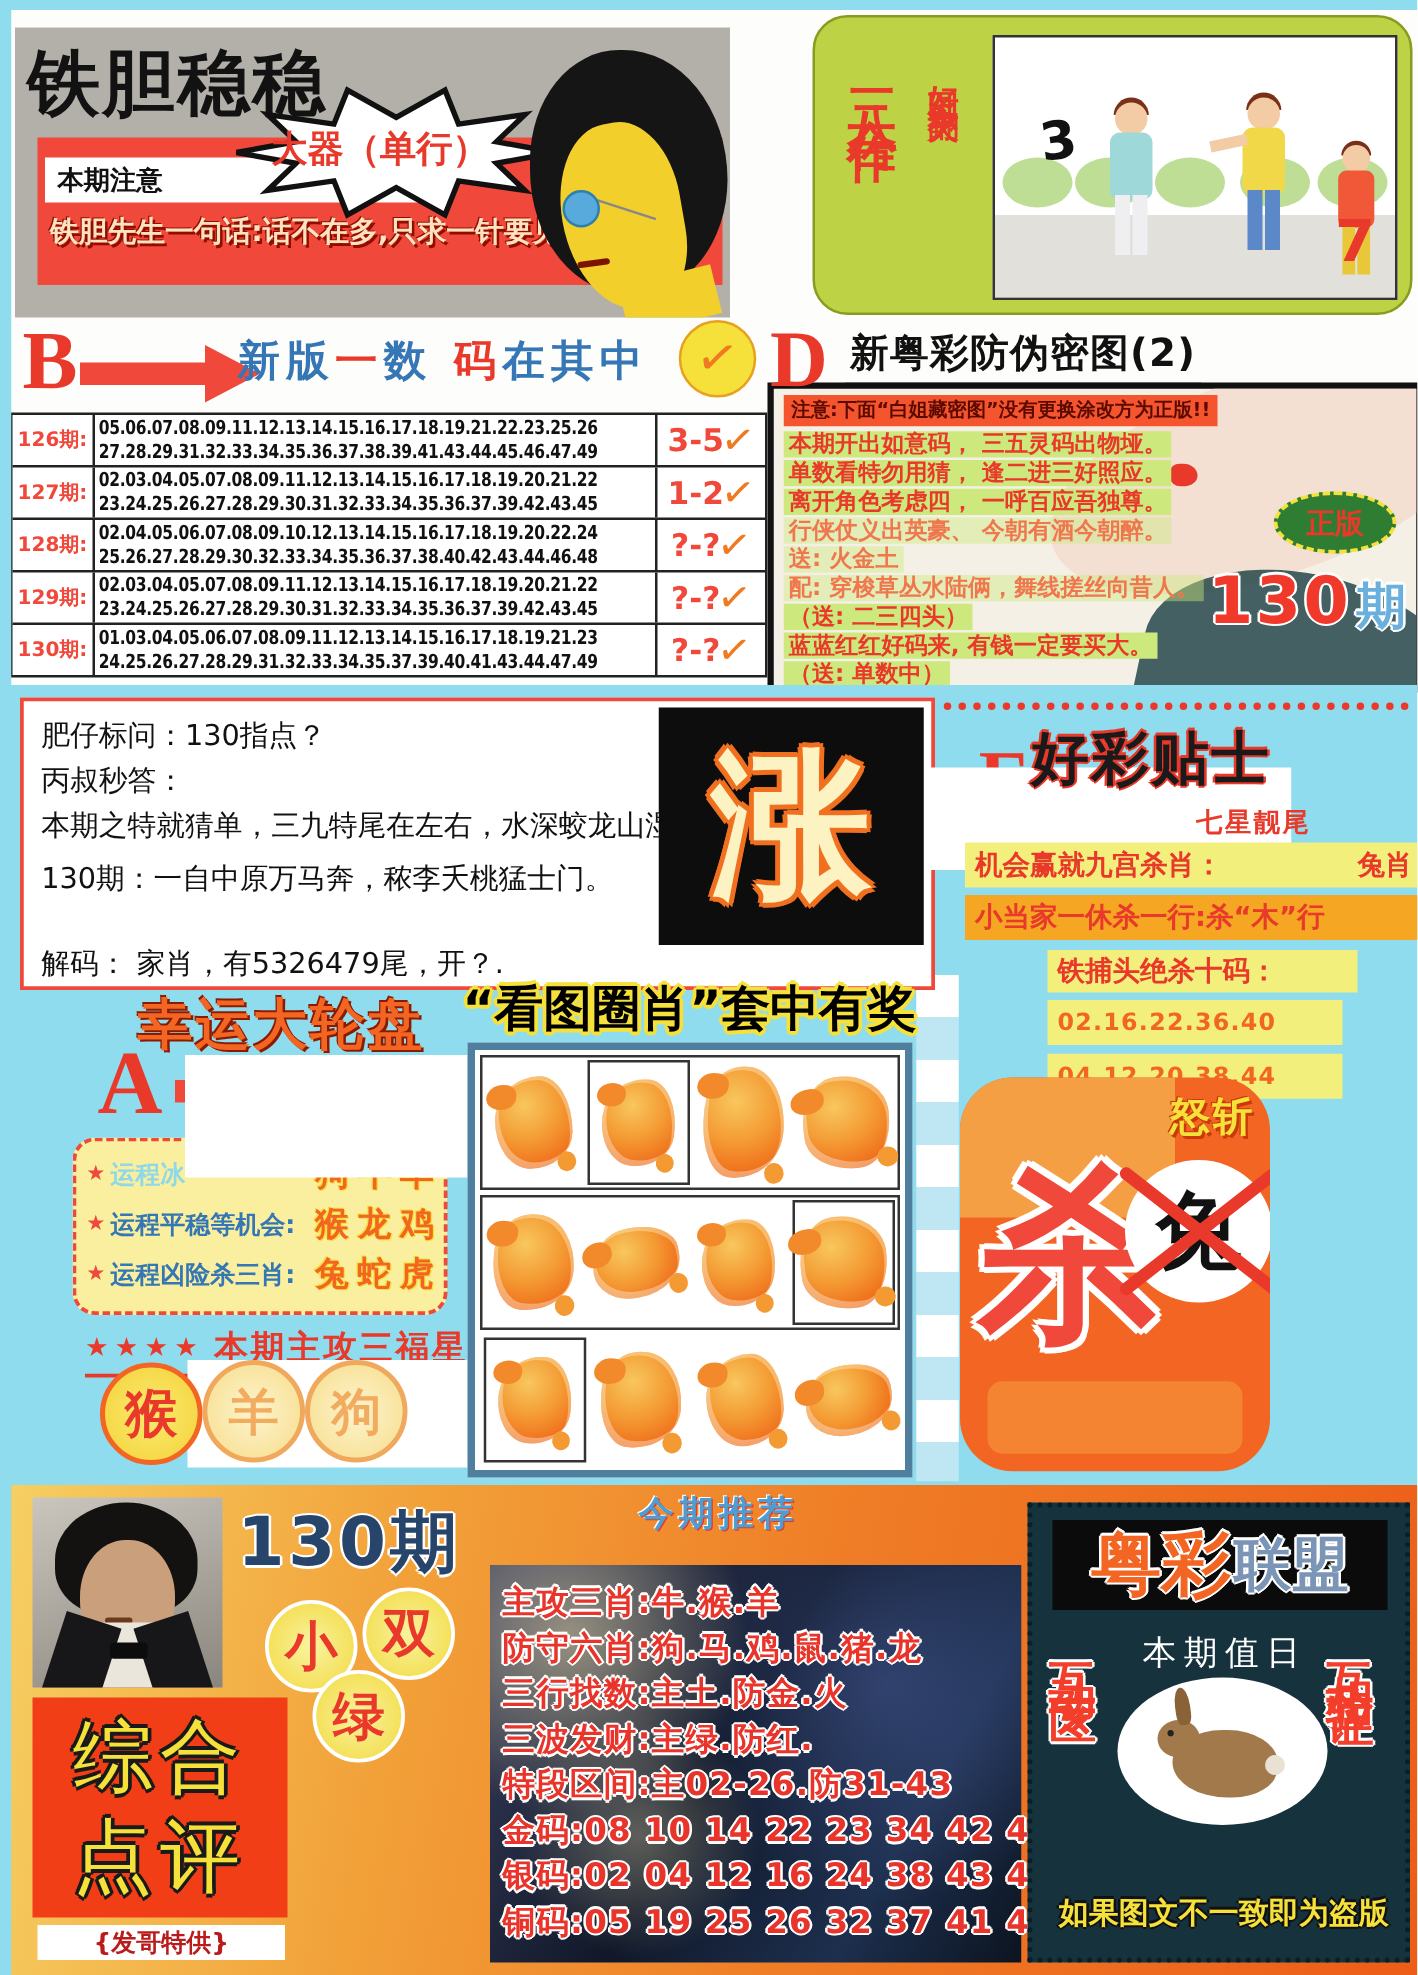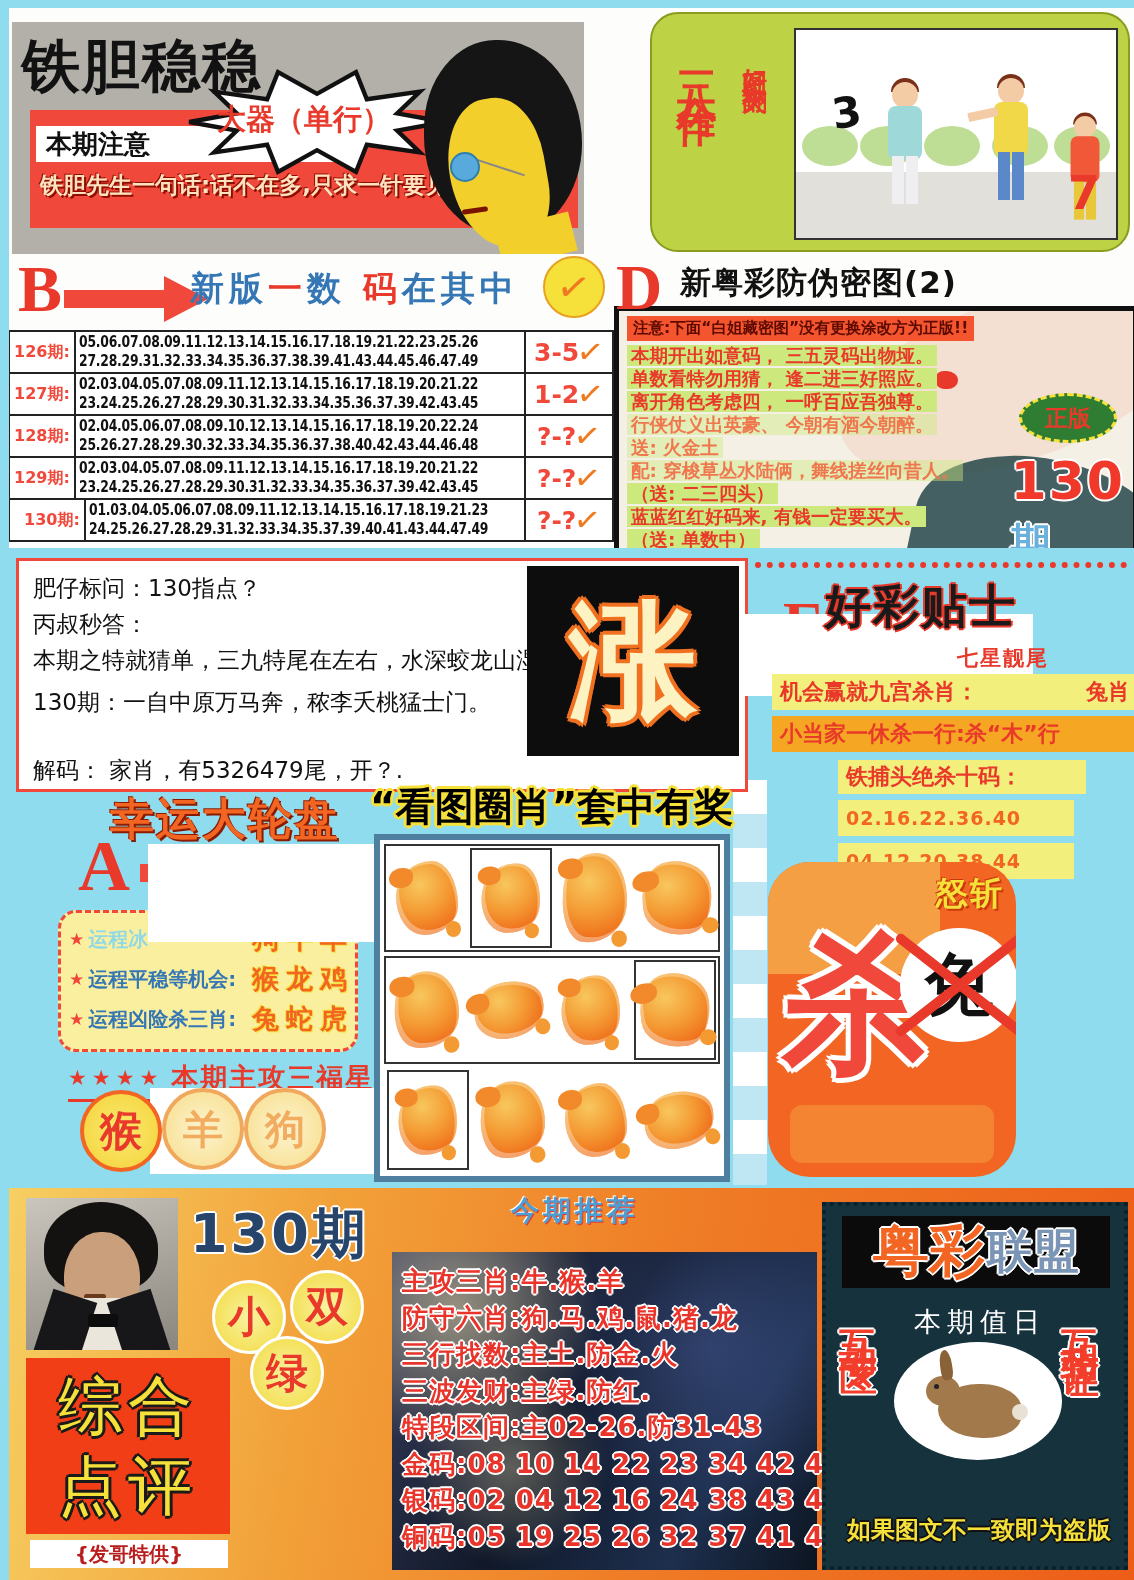--- a/index.html
+++ b/index.html
@@ -12,21 +12,21 @@
   .oyel{text-shadow:3px 0 0 #f5e13a,-3px 0 0 #f5e13a,0 3px 0 #f5e13a,0 -3px 0 #f5e13a,2px 2px 0 #f5e13a,-2px -2px 0 #f5e13a,2px -2px 0 #f5e13a,-2px 2px 0 #f5e13a;}
   .serif{font-family:"Liberation Serif","DejaVu Serif",serif;}
   
   .edge-top{left:0;top:0;width:1134px;height:8px;background:#8edcee;z-index:50;}
   .edge-left{left:0;top:0;width:9px;height:1580px;background:#8edcee;z-index:50;}
   
   .tl-box{left:12px;top:22px;width:572px;height:232px;background:#b3b0a9;overflow:hidden;}
   .tl-title{left:10px;top:6px;font-size:58px;font-weight:bold;color:#121212;letter-spacing:2px;z-index:3;}
   .tl-redband{left:18px;top:88px;width:548px;height:118px;background:#f0483a;z-index:1;}
   .tl-white{left:24px;top:104px;width:310px;height:36px;background:#fff;z-index:2;display:flex;align-items:center;padding-left:10px;}
-  .tl-note{font-size:26px;font-weight:bold;color:#111;}
+  .tl-note{font-size:21px;font-weight:bold;color:#111;}
   .tl-slogan{left:28px;top:148px;z-index:2;font-size:23px;font-weight:bold;color:#ffe3c0;text-shadow:2px 2px 0 #8f0e00,-1px -1px 0 #8f0e00;}
   .tl-burst{left:175px;top:40px;width:260px;height:120px;z-index:4;}
   .tl-burst-text{left:205px;top:78px;z-index:5;font-size:29px;font-weight:bold;color:#e8392a;}
   .face{left:398px;top:18px;width:176px;height:214px;z-index:6;}
   .face-hair{left:14px;top:0;width:158px;height:196px;background:#151515;border-radius:46% 54% 48% 52%;}
   .face-skin{left:40px;top:58px;width:96px;height:150px;background:#f2cf2b;border-radius:52% 48% 42% 58%;transform:rotate(-10deg);}
   .face-neck{left:88px;top:180px;width:76px;height:40px;background:#f2cf2b;transform:rotate(-14deg);}
   .face-ear{left:40px;top:112px;width:26px;height:26px;background:#58aadc;border-radius:50%;border:2px solid #2d7fae;}
   .face-mouth{left:52px;top:168px;width:26px;height:5px;background:#7a1400;border-radius:3px;transform:rotate(-8deg);}
   .face-mic{left:62px;top:126px;width:54px;height:2px;background:#888;transform:rotate(18deg);}
@@ -48,39 +48,39 @@
   
   .b-letter{left:18px;top:256px;font-size:66px;font-weight:bold;color:#e8392a;line-height:1;}
   .b-arrow-shaft{left:64px;top:290px;width:100px;height:18px;background:#f0483a;}
   .b-arrow-head{left:164px;top:276px;width:0;height:0;border-left:44px solid #f0483a;border-top:23px solid transparent;border-bottom:23px solid transparent;}
   .b-title{left:190px;top:266px;font-size:34px;font-weight:bold;letter-spacing:5px;}
   .c-blue{color:#3576b5;} .c-red{color:#e8392a;}
   .b-circle{left:543px;top:256px;width:58px;height:58px;background:#f5e13a;border:2px solid #e8a020;border-radius:50%;display:flex;align-items:center;justify-content:center;}
   .b-circle span{color:#f07a20;font-size:40px;font-weight:bold;transform:rotate(10deg);}
   .b-table{left:8px;top:330px;width:602px;border:2px solid #222;background:#fff;}
   .brow{display:flex;border-bottom:2px solid #222;height:40px;}
-  .brow:last-child{border-bottom:none;padding-left:10px;}
+  .brow:last-child{border-bottom:none;}
   .bper{width:64px;color:#f0483a;font-weight:bold;font-size:16px;display:flex;align-items:center;justify-content:center;border-right:2px solid #222;}
   .bnums{flex:1;padding:1px 3px;font-weight:bold;font-size:15.5px;line-height:19px;color:#111;overflow:hidden;}
   .bline{transform:scaleX(.8);transform-origin:0 50%;white-space:nowrap;letter-spacing:-.3px;}
   .bres{width:86px;border-left:2px solid #222;color:#f0483a;font-size:25px;font-weight:bold;display:flex;align-items:center;justify-content:center;}
   .bres .chk{color:#f07a20;font-size:32px;margin-left:-2px;transform:rotate(8deg);}
   
   .d-letter{left:616px;top:256px;font-size:64px;font-weight:bold;color:#e8392a;line-height:1;z-index:2;}
   .d-title{left:676px;top:262px;font-size:31px;font-weight:bold;color:#111;letter-spacing:1px;border-bottom:6px solid #111;padding:0 4px 2px 4px;}
   .d-box{left:614px;top:306px;width:514px;height:238px;border:5px solid #111;background:#f4f0e6;overflow:hidden;}
   .d-skin{right:-60px;top:-10px;width:360px;height:160px;background:#f3e0d2;border-radius:50%;transform:rotate(-18deg);}
   .d-hair{right:-40px;bottom:-60px;width:260px;height:150px;background:#24464a;border-radius:50% 50% 20% 20%;transform:rotate(12deg);opacity:.85;}
   .d-flower{right:175px;top:60px;width:22px;height:18px;background:#e8392a;border-radius:40% 60% 55% 45%;}
   .d-notice{left:8px;top:5px;background:#f4552e;color:#5c0a00;font-size:15.5px;font-weight:bold;padding:2px 6px;white-space:nowrap;}
   .d-poem{left:8px;top:34px;display:flex;flex-direction:column;gap:2px;}
   .d-line{background:#cde97e;color:#e8392a;font-size:18.5px;font-weight:bold;padding:0 4px;width:fit-content;line-height:21px;white-space:nowrap;}
   .d-line.faded{background:rgba(205,233,126,.45);color:#f0764e;}
   .d-badge{right:16px;top:82px;width:92px;height:44px;background:#2e7d32;border:3px dashed #f5e13a;border-radius:50%;display:flex;align-items:center;justify-content:center;color:#e8392a;font-size:23px;font-weight:bold;}
-  .d-period{right:8px;top:140px;display:flex;align-items:baseline;gap:4px;flex-direction:column;}
+  .d-period{right:8px;top:140px;display:flex;align-items:baseline;gap:4px;}
   .d-period .num{color:#f0392a;font-size:52px;font-weight:bold;letter-spacing:2px;}
   .d-period .unit{color:#6ab0dc;font-size:40px;font-weight:bold;}
   
   .midband{left:0;top:548px;width:1134px;height:642px;background:#8edcee;}
   .stripes{left:733px;top:780px;width:34px;height:405px;background:repeating-linear-gradient(180deg,#ffffff 0 34px,#bfe7f3 34px 68px);z-index:1;}
   
   .qa-box{left:16px;top:558px;width:726px;height:228px;background:#fff;border:3px solid #f0483a;z-index:2;}
   .qa-line{position:absolute;left:14px;color:#111;font-size:23px;white-space:nowrap;}
   .zhang-box{left:527px;top:566px;width:212px;height:190px;background:#0d0d0d;z-index:3;display:flex;align-items:center;justify-content:center;}
   .zhang-char{font-size:128px;font-weight:bold;color:#fdf3c2;line-height:1;text-shadow:4px 0 0 #f07020,-4px 0 0 #f07020,0 4px 0 #f07020,0 -4px 0 #f07020,3px 3px 0 #f07020,-3px -3px 0 #f07020,3px -3px 0 #f07020,-3px 3px 0 #f07020;}

